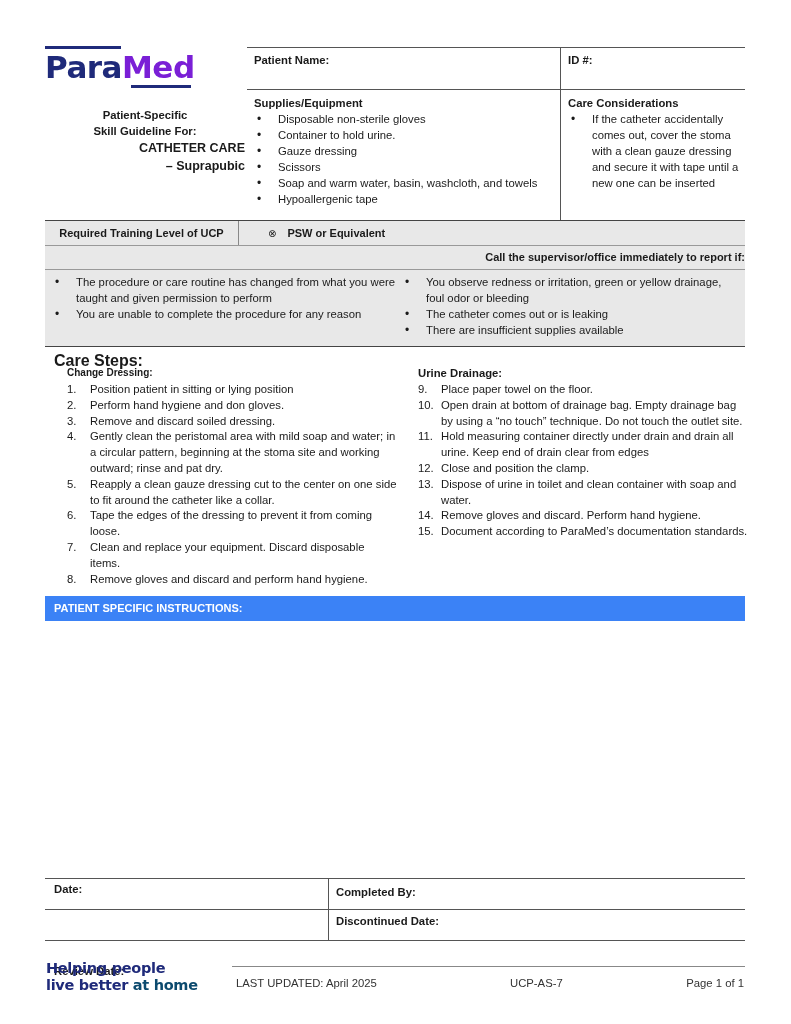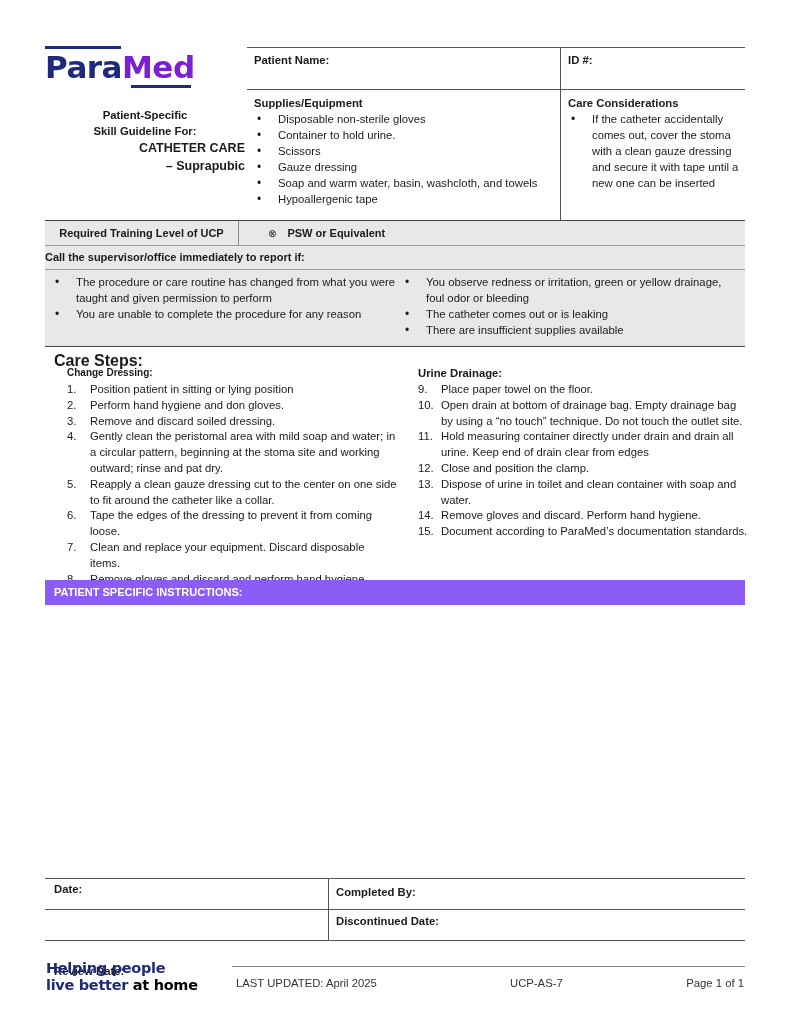--- a/index.html
+++ b/index.html
@@ -30,44 +30,44 @@
   .id-label { left: 568px; top: 54px; }
   .supplies { left: 254px; top: 96px; width: 305px; }
   .care-cons { left: 568px; top: 96px; width: 176px; }
   .care-cons .bul-list li { padding-left: 24px; }
 
   
   .grey-band { left: 45px; top: 221px; width: 700px; height: 125px; background: #e8e8e8; }
   .training-label { left: 45px; top: 221px; width: 193px; height: 24px; text-align: center; line-height: 24px; font-weight: bold; font-size: 11px; }
   .training-value { left: 268px; top: 221px; height: 24px; line-height: 24px; font-weight: bold; font-size: 11px; }
   .training-value .sym { font-weight: normal; margin-right: 11px; font-family: "DejaVu Sans", sans-serif; font-size: 10px; }
-  .report-title { left: 45px; top: 245px; width: 700px; height: 24px; line-height: 24px; text-align: left; font-weight: bold; font-size: 11px; }
+  .report-title { left: 45px; top: 245px; width: 700px; height: 24px; line-height: 24px; text-align: right; font-weight: bold; font-size: 11px; }
   .report-left { left: 52px; top: 274px; width: 345px; }
   .report-right { left: 402px; top: 274px; width: 340px; }
 
   
   .care-steps-h { left: 54px; top: 352px; font-weight: bold; font-size: 16px; }
   .change-h { left: 67px; top: 367px; font-weight: bold; font-size: 10px; }
   .urine-h { left: 418px; top: 367px; font-weight: bold; font-size: 11.3px; }
   .num-list { list-style: none; }
   .num-list li { position: relative; line-height: 15.8px; font-size: 11.3px; }
   .num-list li .n { position: absolute; left: 0; top: 0; }
   .steps-left { left: 67px; top: 382px; width: 330px; }
   .steps-left li { padding-left: 23px; }
   .steps-right { left: 418px; top: 382px; width: 330px; }
   .steps-right li { padding-left: 23px; }
 
-  .psi-band { left: 45px; top: 580px; width: 700px; height: 25px; background: #8b5cf6; color: #ffffff; font-weight: bold; font-size: 11px; line-height: 25px; padding-left: 9px; }
+  .psi-band { left: 45px; top: 596px; width: 700px; height: 25px; background: #3b82f6; color: #ffffff; font-weight: bold; font-size: 11px; line-height: 25px; padding-left: 9px; }
 
   
   .btm-label { font-weight: bold; font-size: 11.3px; }
 
   
   .tagline { left: 46px; top: 960px; font-weight: bold; font-size: 14.5px; line-height: 17px; color: #1f2a7a; font-family: "DejaVu Sans", sans-serif; letter-spacing: -0.3px; }
-  .tagline .purple { color: #000000; text-align: center; }
+  .tagline .purple { color: #0c4a6e; text-align: center; }
   .foot-text { top: 977px; font-size: 11.3px; color: #333; }
 </style>
 </head>
 <body>
 
 <div class="abs logo">
   <div class="bar-top"></div>
   <div class="word"><span class="para">Para</span><span class="med">Med</span></div>
   <div class="bar-bot"></div>
 </div>
@@ -90,22 +90,22 @@
 <div class="abs id-label label-b">
   <span>ID #:</span>
   <span></span>
 </div>
 
 <div class="abs supplies">
   <div class="label-b" style="line-height:15px;">Supplies/Equipment</div>
   <ul class="bul-list">
     <li>Disposable non-sterile gloves</li>
     <li>Container to hold urine.</li>
+    <li>Gauze dressing</li>
     <li>Scissors</li>
-    <li>Gauze dressing</li>
     <li>Soap and warm water, basin, washcloth, and towels</li>
     <li>Hypoallergenic tape</li>
   </ul>
 </div>
 
 <div class="abs care-cons">
   <div class="label-b" style="line-height:15px;">Care Considerations</div>
   <ul class="bul-list">
     <li>If the catheter accidentally comes out, cover the stoma with a clean gauze dressing and secure it with tape until a new one can be inserted</li>
   </ul>

